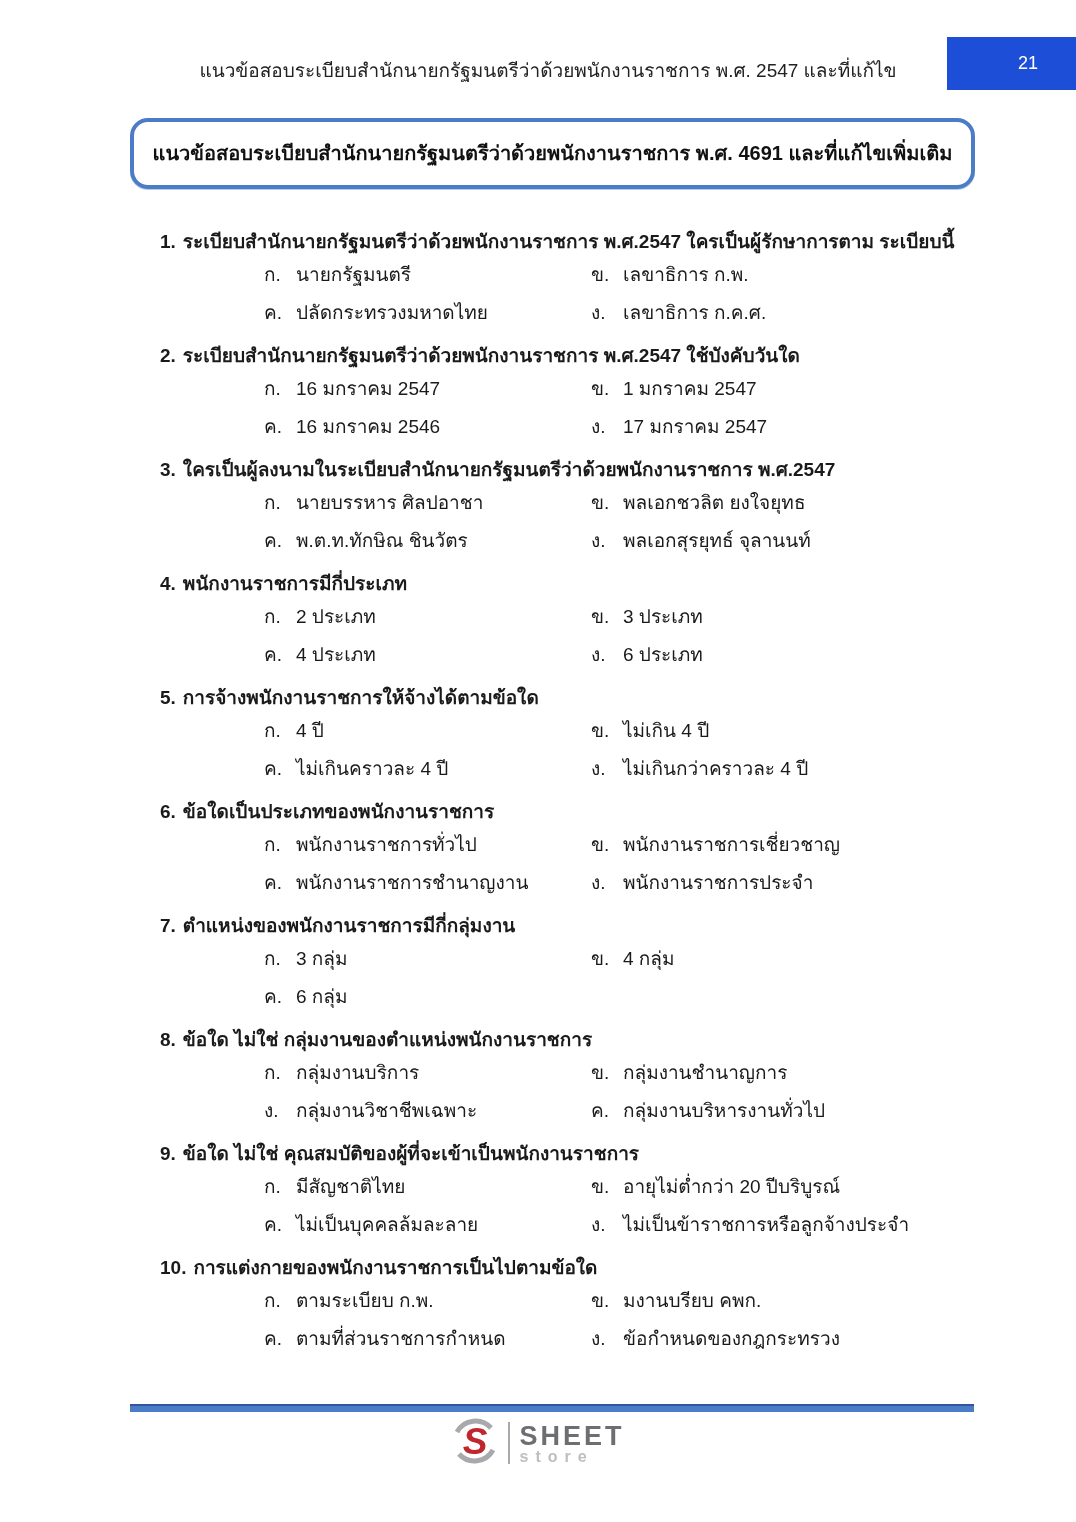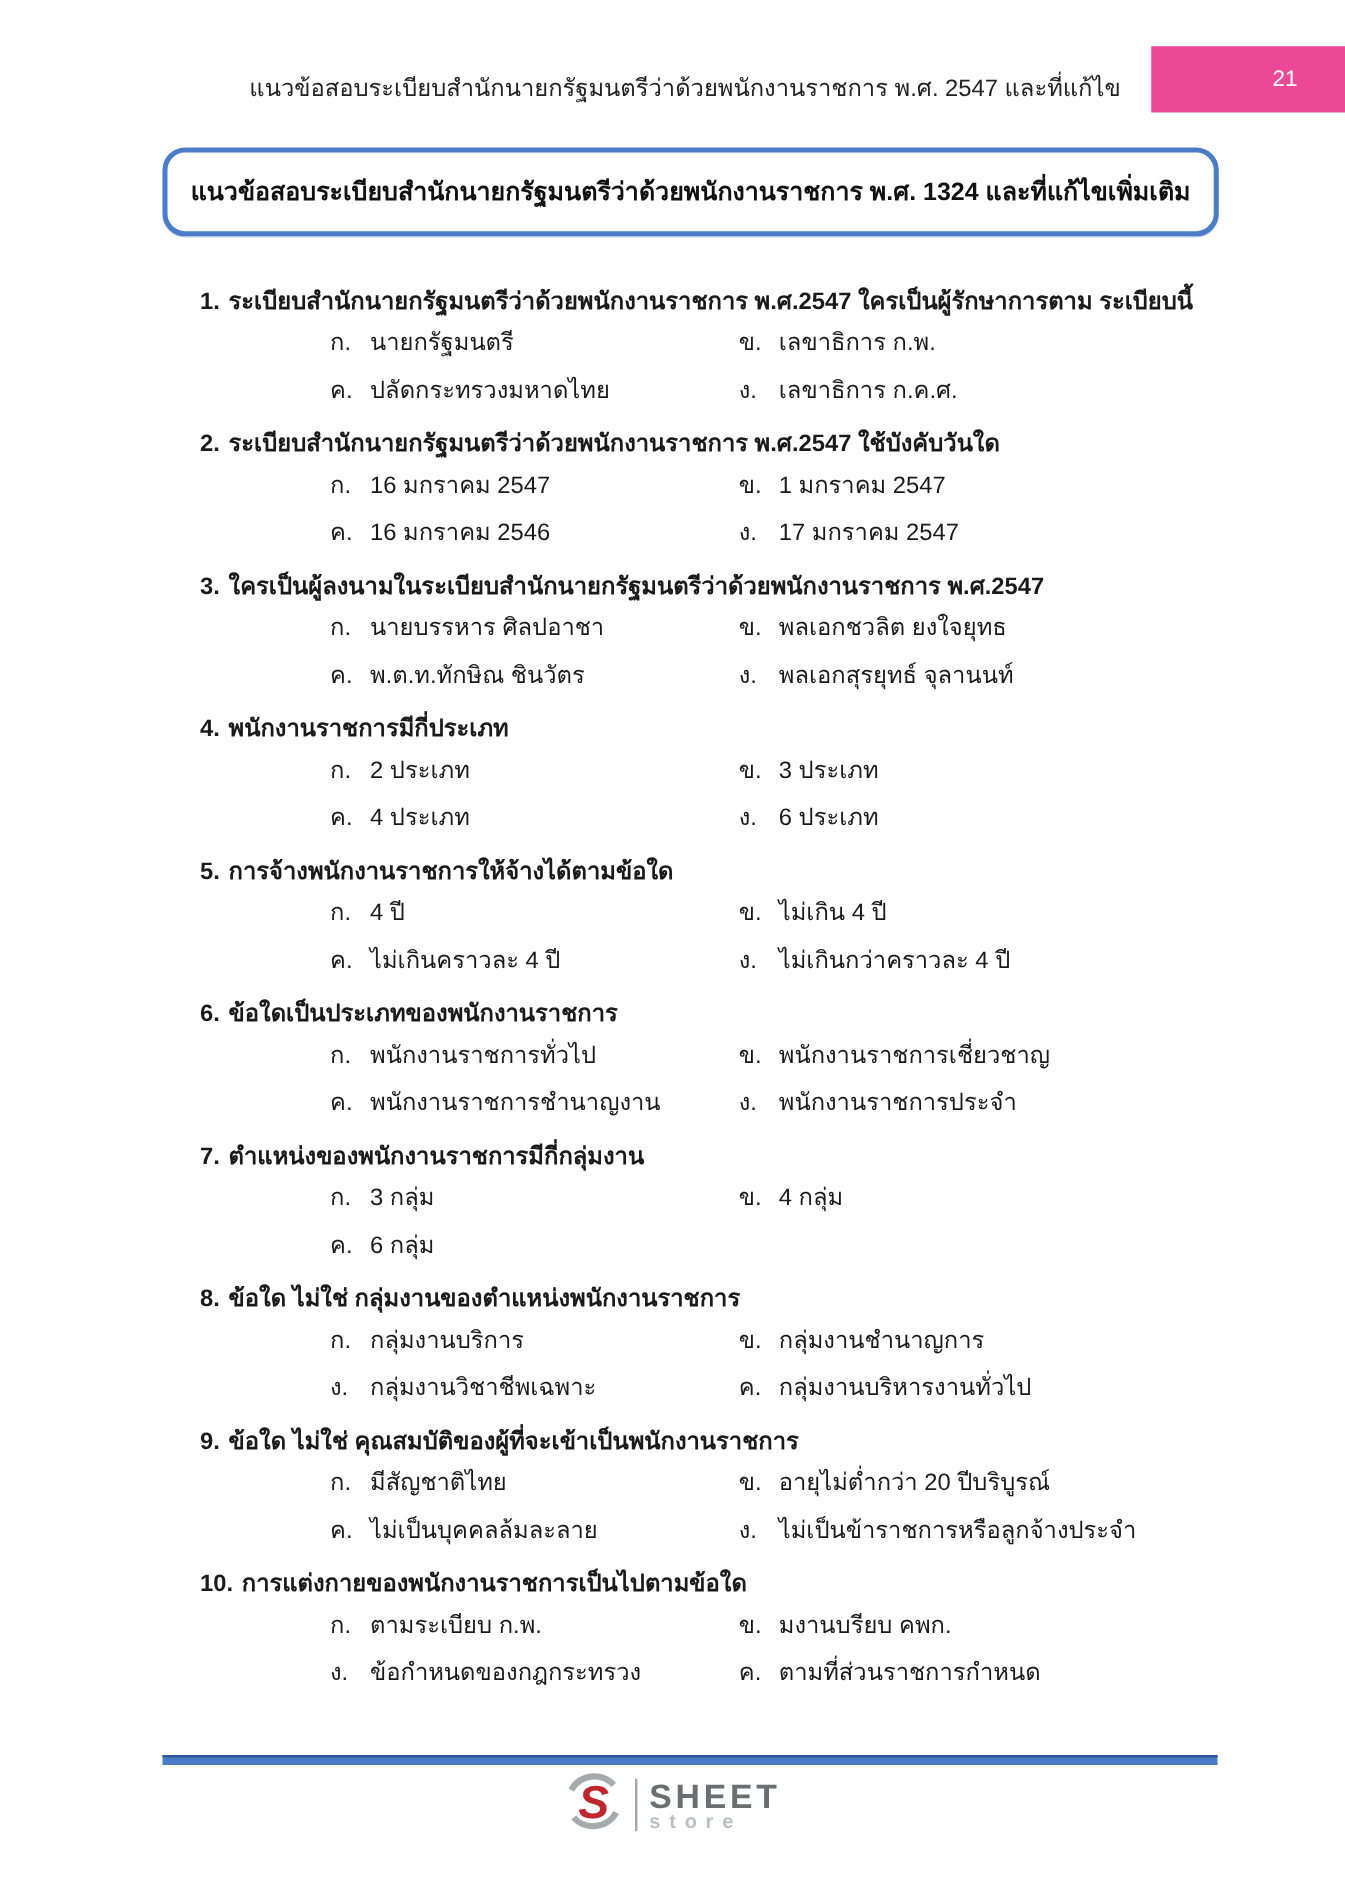--- a/index.html
+++ b/index.html
@@ -6,22 +6,22 @@
   body {
     width:1076px; height:1522px; position:relative; background:#ffffff;
     font-family:"Liberation Sans","DejaVu Sans",sans-serif; color:#1a1a1a;
     overflow:hidden;
   }
   .running-title {
     position:absolute; top:55px; left:130px; right:110px;
     text-align:center; font-size:19px; color:#222;
   }
   .page-num-box {
-    position:absolute; top:37px; right:0; width:155px; height:53px;
-    background:#ec4899; color:#ffffff; font-size:18px;
+    position:absolute; top:37px; right:0; width:129px; height:53px;
+    background:#1d4ed8; color:#ffffff; font-size:18px;
     display:flex; align-items:center; justify-content:flex-end;
     padding-right:38px; box-sizing:border-box;
   }
   .title-box {
     position:absolute; top:118px; left:130px; width:845px; box-sizing:border-box;
     border:4px solid #4a7cc7; border-radius:18px;
     padding:15px 12px 16px; text-align:center;
     font-weight:bold; font-size:20px; color:#111;
     box-shadow:0 1px 0 #b9cbe8;
   }
@@ -49,21 +49,21 @@
 </head>
 <body>
 
 <div class="running-title">แนวข้อสอบระเบียบสำนักนายกรัฐมนตรีว่าด้วยพนักงานราชการ พ.ศ. 2547 และที่แก้ไข</div>
 
 <div class="page-num-box">
   <span>21</span>
 </div>
 
 <div class="title-box">
-  <div class="line1">แนวข้อสอบระเบียบสำนักนายกรัฐมนตรีว่าด้วยพนักงานราชการ พ.ศ. 1324 และที่แก้ไขเพิ่มเติม</div>
+  <div class="line1">แนวข้อสอบระเบียบสำนักนายกรัฐมนตรีว่าด้วยพนักงานราชการ พ.ศ. 4691 และที่แก้ไขเพิ่มเติม</div>
 </div>
 
 <div class="questions" id="questions">
   <div class="question">
     <div class="q-line">
       <span class="q-number">1.</span><span>ระเบียบสำนักนายกรัฐมนตรีว่าด้วยพนักงานราชการ พ.ศ.2547 ใครเป็นผู้รักษาการตาม ระเบียบนี้</span>
     </div>
     <div class="q-options">
       <div class="option">
         <span class="option-letter">ก.</span><span>นายกรัฐมนตรี</span>
@@ -242,24 +242,24 @@
       <span class="q-number">10.</span><span>การแต่งกายของพนักงานราชการเป็นไปตามข้อใด</span>
     </div>
     <div class="q-options">
       <div class="option">
         <span class="option-letter">ก.</span><span>ตามระเบียบ ก.พ.</span>
       </div>
       <div class="option">
         <span class="option-letter">ข.</span><span>มงานบรียบ คพก.</span>
       </div>
       <div class="option">
+        <span class="option-letter">ค.</span><span>ตามที่ส่วนราชการกำหนด</span>
+      </div>
+      <div class="option">
         <span class="option-letter">ง.</span><span>ข้อกำหนดของกฎกระทรวง</span>
-      </div>
-      <div class="option">
-        <span class="option-letter">ค.</span><span>ตามที่ส่วนราชการกำหนด</span>
       </div>
     </div>
   </div>
 </div>
 
 <div class="footer-rule"></div>
 
 <div class="logo">
   <span>
     <svg width="48" height="48" viewBox="0 0 48 48" aria-hidden="true">

